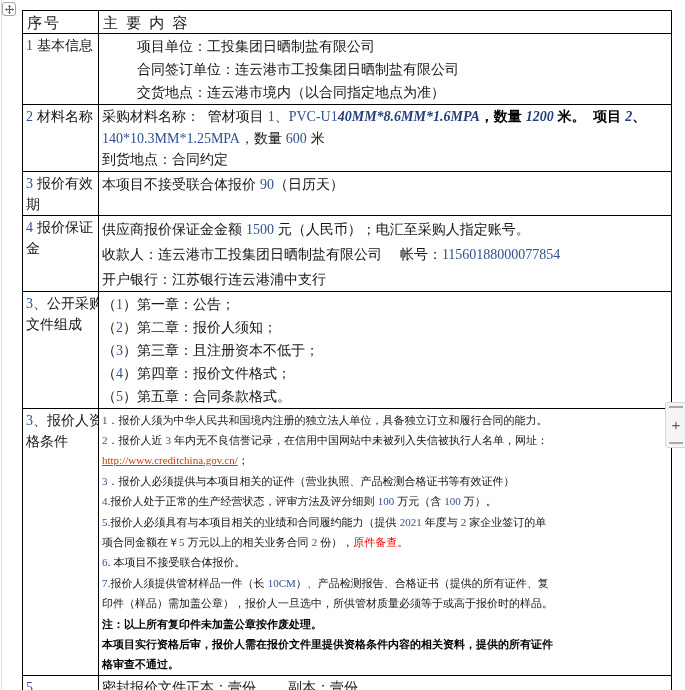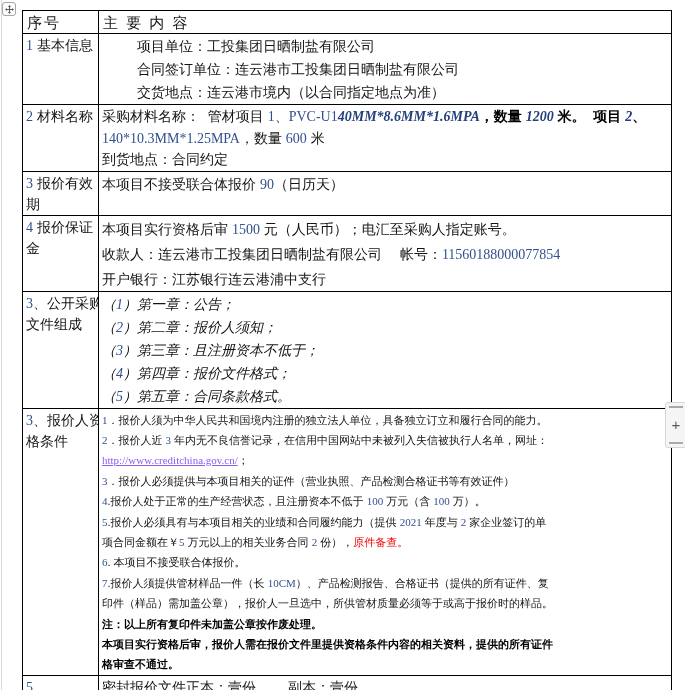--- a/index.html
+++ b/index.html
@@ -30,32 +30,32 @@
   table.doc .col-no{width:76px;}
   table.doc thead th{height:22px;text-align:left;letter-spacing:2px;font-size:15px;line-height:21px;padding-left:4px;}
   td.label{vertical-align:middle;padding-left:2px;}
   .line{white-space:pre;line-height:22px;}
   td.label .line{line-height:21px;}
 
   .row-0 td{height:68px;} .row-0 .content .line{line-height:23px;margin-left:35px;}
   .row-1 td{height:64px;} .row-1 .content .line{line-height:21.5px;}
   .row-2 td{height:43px;} .row-2 .content .line{line-height:22px;}
   .row-3 td{height:72px;margin-top:37px;} .row-3 .content .line{line-height:24px;}
-  .row-4 td{height:109px;}.row-4 .content .line{line-height:22px;font-style:italic;}
+  .row-4 td{height:109px;}.row-4 .content .line{line-height:22px;}
   .row-5 td{height:266px;}.row-5 .content .line{line-height:20.4px;font-size:11px;}
   .row-6 td{height:22px;} .row-6 .content .line{line-height:21px;}
   table.doc tbody tr:last-child td{border-bottom:2px solid #000;}
 
   
   .t-plain{}
   .t-num{font-family:"Liberation Serif","DejaVu Serif",serif;color:#31508e;}
   .t-numb{font-family:"Liberation Serif","DejaVu Serif",serif;color:#24407c;font-weight:bold;font-style:italic;}
   .t-bold{font-weight:bold;color:#000;}
   .t-red{color:#f20000;}
-  .t-link{font-family:"Liberation Serif","DejaVu Serif",serif;color:#8b5cf6;text-decoration:underline;cursor:pointer;}
+  .t-link{font-family:"Liberation Serif","DejaVu Serif",serif;color:#c2410c;text-decoration:underline;cursor:pointer;}
 
   
   .insert-control{
     position:absolute;left:665px;top:402px;width:22px;height:46px;
     background:#f5f5f5;border:1px solid #d6d6d6;border-radius:3px;
     box-sizing:border-box;display:flex;flex-direction:column;
     align-items:center;justify-content:space-between;padding:3px 0;
   }
   .insert-control .hline{width:14px;height:0;border-top:2px solid #a9a9a9;}
   .insert-control .plus{color:#5a5a5a;font-size:15px;line-height:14px;font-weight:normal;}
@@ -109,21 +109,21 @@
     <td class="content">
           <div class="line"><span class="t-plain">本项目不接受联合体报价 </span><span class="t-num">90</span><span class="t-plain">（日历天）</span></div>
         </td>
   </tr>
       <tr class="row-3">
     <td class="label col-no">
           <div class="line"><span class="t-num">4</span><span class="t-plain"> 报价保证</span></div>
           <div class="line"><span class="t-plain">金</span></div>
         </td>
     <td class="content">
-          <div class="line"><span class="t-plain">本项目实行资格后审 </span><span class="t-num">1500</span><span class="t-plain"> 元（人民币）；电汇至采购人指定账号。</span></div>
+          <div class="line"><span class="t-plain">供应商报价保证金金额 </span><span class="t-num">1500</span><span class="t-plain"> 元（人民币）；电汇至采购人指定账号。</span></div>
           <div class="line"><span class="t-plain">收款人：连云港市工投集团日晒制盐有限公司　 帐号：</span><span class="t-num">11560188000077854</span></div>
           <div class="line"><span class="t-plain">开户银行：江苏银行连云港浦中支行</span></div>
         </td>
   </tr>
       <tr class="row-4">
     <td class="label col-no">
           <div class="line"><span class="t-num">3</span><span class="t-plain">、公开采购</span></div>
           <div class="line"><span class="t-plain">文件组成</span></div>
         </td>
     <td class="content">
@@ -137,21 +137,21 @@
       <tr class="row-5">
     <td class="label col-no">
           <div class="line"><span class="t-num">3</span><span class="t-plain">、报价人资</span></div>
           <div class="line"><span class="t-plain">格条件</span></div>
         </td>
     <td class="content">
           <div class="line"><span class="t-num">1</span><span class="t-plain">．报价人须为中华人民共和国境内注册的独立法人单位，具备独立订立和履行合同的能力。</span></div>
           <div class="line"><span class="t-num">2</span><span class="t-plain">．报价人近 </span><span class="t-num">3</span><span class="t-plain"> 年内无不良信誉记录，在信用中国网站中未被列入失信被执行人名单，网址：</span></div>
           <div class="line"><a class="t-link">http://www.creditchina.gov.cn/</a><span class="t-plain">；</span></div>
           <div class="line"><span class="t-num">3</span><span class="t-plain">．报价人必须提供与本项目相关的证件（营业执照、产品检测合格证书等有效证件）</span></div>
-          <div class="line"><span class="t-num">4</span><span class="t-plain">.报价人处于正常的生产经营状态，且注册资本不低于 </span><span class="t-num">100</span><span class="t-plain"> 万元（含 </span><span class="t-num">100</span><span class="t-plain"> 万）。</span></div>
+          <div class="line"><span class="t-num">4</span><span class="t-plain">.报价人处于正常的生产经营状态，评审方法及评分细则 </span><span class="t-num">100</span><span class="t-plain"> 万元（含 </span><span class="t-num">100</span><span class="t-plain"> 万）。</span></div>
           <div class="line"><span class="t-num">5</span><span class="t-plain">.报价人必须具有与本项目相关的业绩和合同履约能力（提供 </span><span class="t-num">2021</span><span class="t-plain"> 年度与 </span><span class="t-num">2</span><span class="t-plain"> 家企业签订的单</span></div>
           <div class="line"><span class="t-plain">项合同金额在￥</span><span class="t-num">5</span><span class="t-plain"> 万元以上的相关业务合同 </span><span class="t-num">2</span><span class="t-plain"> 份），</span><span class="t-red">原件备查。</span></div>
           <div class="line"><span class="t-num">6</span><span class="t-plain">. 本项目不接受联合体报价。</span></div>
           <div class="line"><span class="t-num">7</span><span class="t-plain">.报价人须提供管材样品一件（长 </span><span class="t-num">10CM</span><span class="t-plain">）、产品检测报告、合格证书（提供的所有证件、复</span></div>
           <div class="line"><span class="t-plain">印件（样品）需加盖公章），报价人一旦选中，所供管材质量必须等于或高于报价时的样品。</span></div>
           <div class="line"><span class="t-bold">注：以上所有复印件未加盖公章按作废处理。</span></div>
           <div class="line"><span class="t-bold">本项目实行资格后审，报价人需在报价文件里提供资格条件内容的相关资料，提供的所有证件</span></div>
           <div class="line"><span class="t-bold">格审查不通过。</span></div>
         </td>
   </tr>

